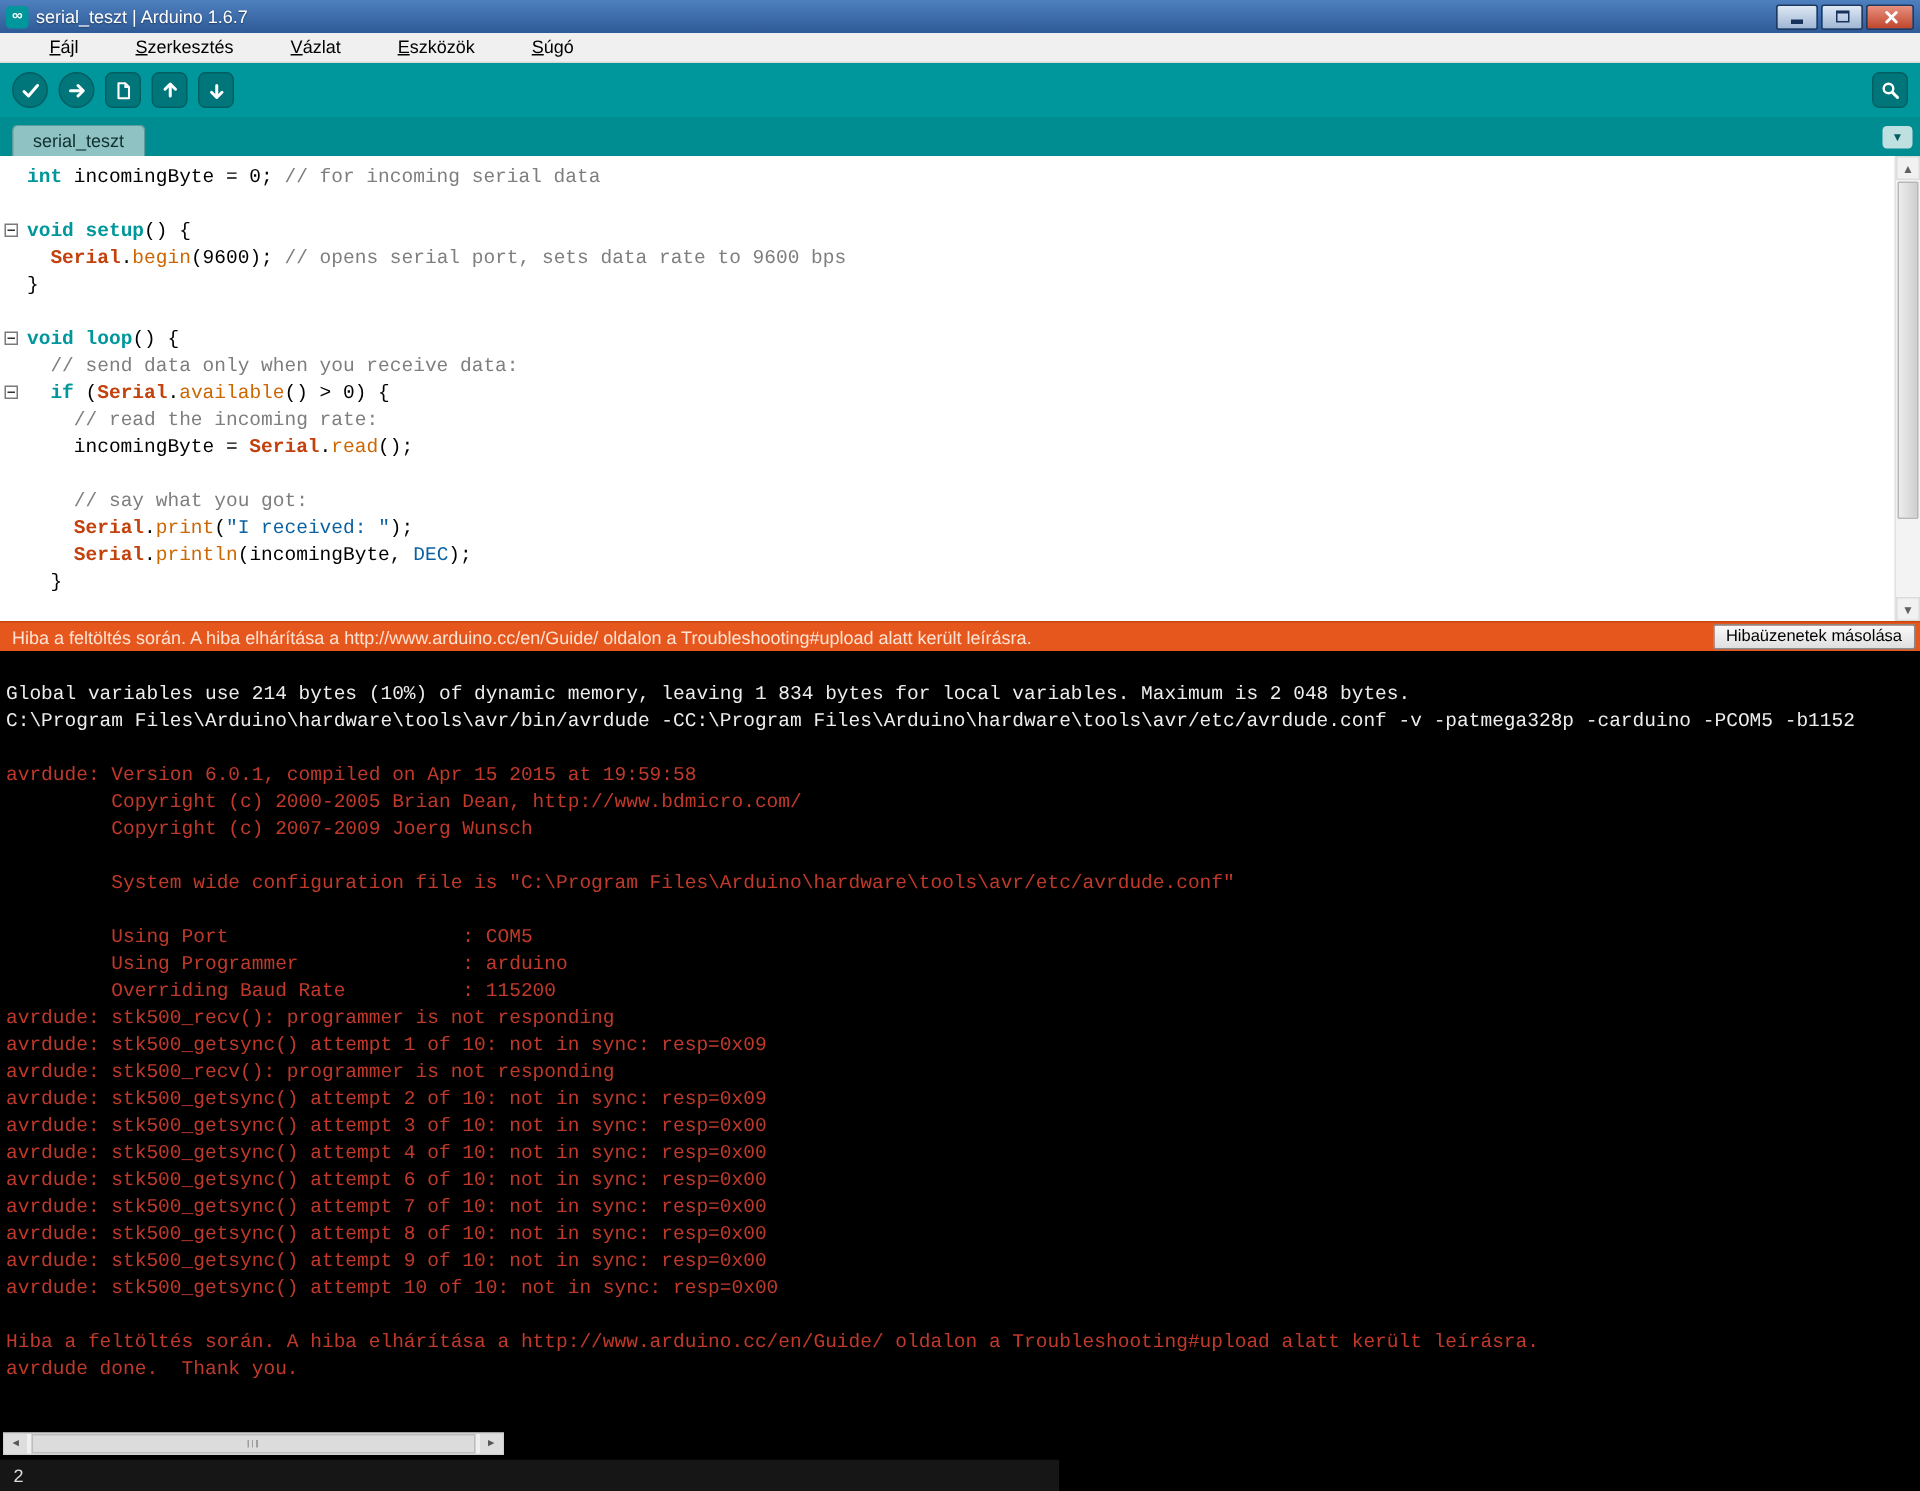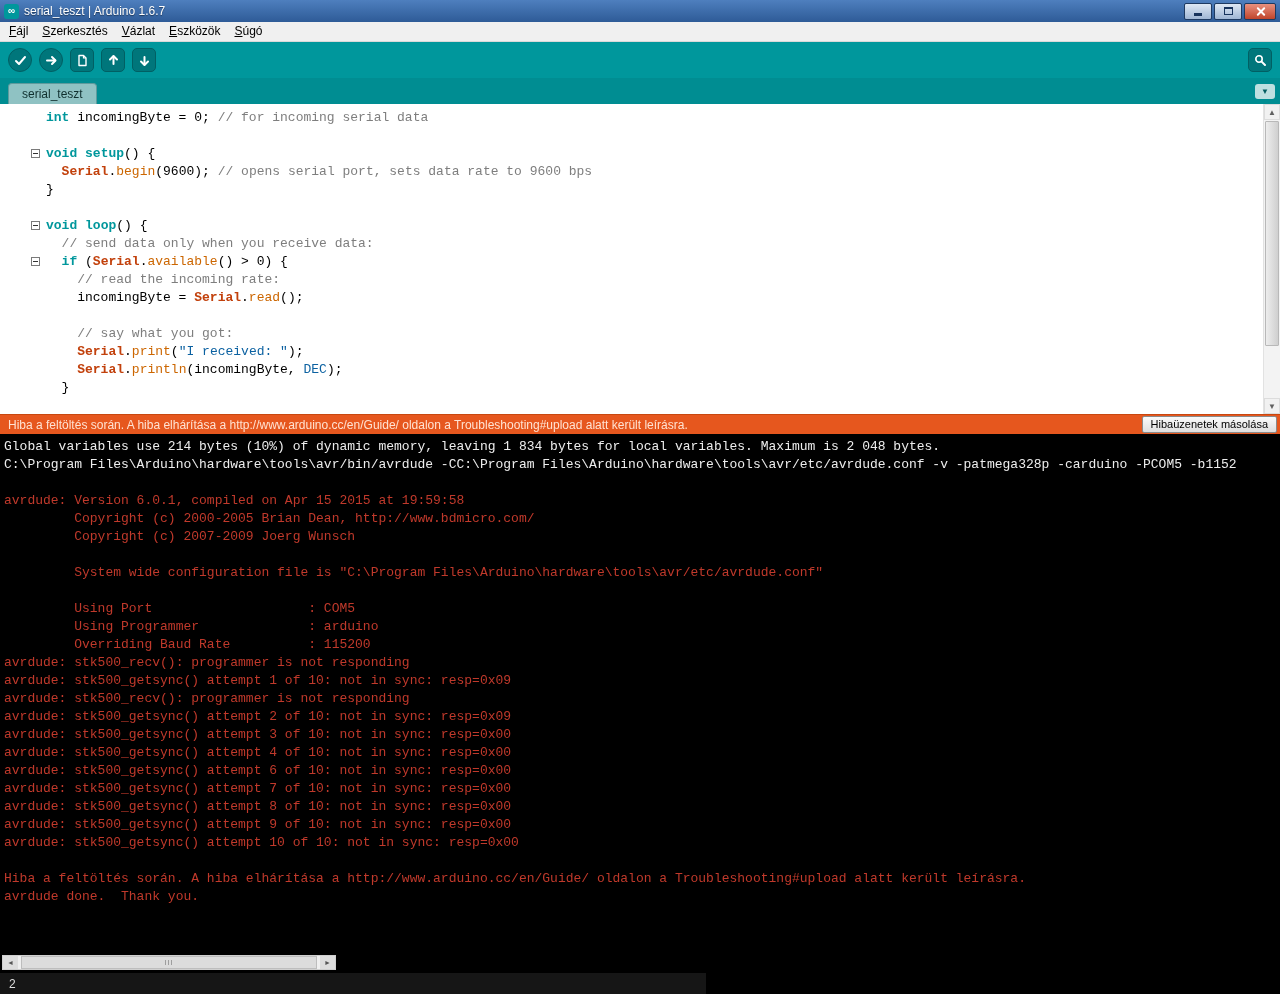--- a/index.html
+++ b/index.html
@@ -21,21 +21,21 @@
   .glyph-max { width:9px; height:8px; border:1px solid #17335C; border-top:2px solid #17335C; }
   .glyph-close { position:relative; width:11px; height:11px; }
   .glyph-close::before,.glyph-close::after { content:""; position:absolute; left:5px; top:0;
       width:2px; height:11px; background:#fff; border-radius:1px; }
   .glyph-close::before { transform:rotate(45deg); }
   .glyph-close::after  { transform:rotate(-45deg); }
 
   
   .menubar { height:20px; flex:none; background:#F0F0F0; border-bottom:1px solid #D9D9D9;
              padding-left:2px; font-size:12px; }
-  .menu-item { display:inline-block; padding:0 7px; line-height:19px; color:#000; cursor:default; }
+  .menu-item { display:inline-block; padding:0 7px; line-height:19px; color:#000; cursor:default;margin-left:24px; }
   .menu-item::first-letter { text-decoration:underline; }
 
   
   .toolbar { height:36px; flex:none; background:#00979C; display:flex; align-items:center;
              gap:7px; padding:0 8px; }
   .tool-btn { width:24px; height:24px; background:#00767B; border:1px solid #015F63;
               display:flex; align-items:center; justify-content:center; }
   .tool-btn.round { border-radius:50%; }
   .tool-btn.square { border-radius:5px; }
   .tool-btn.right { margin-left:auto; }
@@ -46,21 +46,21 @@
             padding-left:8px; position:relative; }
   .tab { height:21px; background:#8FC2C3; color:#10302F; font-size:12px; padding:0 13px;
          display:flex; align-items:center; border:1px solid #5E9B9D; border-bottom:none;
          border-radius:4px 4px 0 0; }
   .tab-dropdown { position:absolute; right:5px; bottom:5px; width:20px; height:15px;
                   background:#BFE0E1; border-radius:3px; display:flex; align-items:center;
                   justify-content:center; font-size:8px; color:#045D61; }
 
   
   .editor { height:310px; flex:none; background:#fff; position:relative; overflow:hidden; }
-  .code-area { position:absolute; top:0; left:0; right:17px; bottom:0; padding-top:5px; overflow:hidden;padding-left:28px; }
+  .code-area { position:absolute; top:0; left:0; right:17px; bottom:0; padding-top:5px; overflow:hidden; }
   .code-line { display:flex; height:18px; line-height:18px;
                font-family:"Liberation Mono","DejaVu Sans Mono",monospace; font-size:13px; }
   .gutter { flex:0 0 18px; position:relative; }
   .fold-box { display:inline-block; width:9px; height:9px; border:1px solid #7A7A7A;
               background:#fff; position:absolute; left:3px; top:4px; }
   .fold-box::after { content:""; position:absolute; left:1px; right:1px; top:3px; height:1px; background:#333; }
   .code-text { white-space:pre; }
   .tok-pl { color:#000; }
   .tok-kw { color:#00979C; font-weight:bold; }
   .tok-cls { color:#c2410c; font-weight:bold; }
@@ -80,21 +80,21 @@
               border:1px solid #B8B8B8; border-radius:1px; }
 
   
   .error-banner { height:20px; flex:none; background:#E6571E; display:flex; align-items:center;
                   gap:8px; padding:0 3px 0 8px; border-top:1px solid #C8470F; }
   .error-message { flex:1; color:#FFE2D2; font-size:12px; white-space:nowrap; overflow:hidden; }
   .copy-btn { flex:none; font-size:11px; color:#000; background:linear-gradient(#FAFAFA,#DFDFDF);
               border:1px solid #8A8A8A; border-radius:2px; padding:0 8px; height:17px; line-height:15px; }
 
   
-  .console { flex:1; background:#000; position:relative; overflow:hidden; padding:4px 4px 0 4px; }
+  .console { flex:1; background:#000; position:relative; overflow:hidden; padding:20px 4px 0 4px; }
   .console-line { white-space:pre; font-family:"Liberation Mono","DejaVu Sans Mono",monospace;
                   font-size:13px; height:18px; line-height:18px; overflow:hidden; }
   .console-out { color:#EDEDED; }
   .console-err { color:#C0392B; }
 
   .hscroll { position:absolute; left:2px; bottom:3px; width:334px; height:15px; display:flex;
              background:#E6E6E6; border:1px solid #CFCFCF; }
   .hs-btn { flex:0 0 15px; display:flex; align-items:center; justify-content:center;
             font-size:7px; color:#555; background:#DDD; }
   .hs-track { flex:1; position:relative; background:#EFEFEF; }

